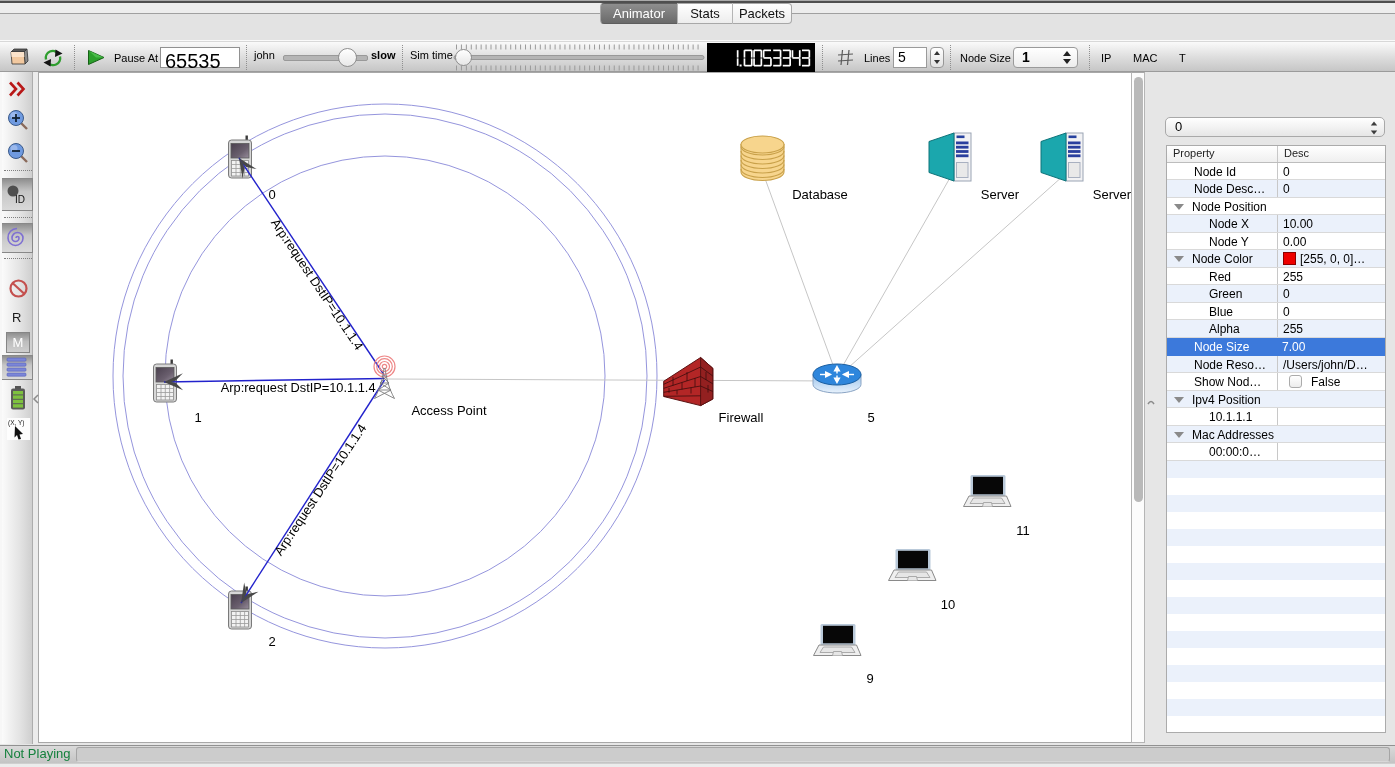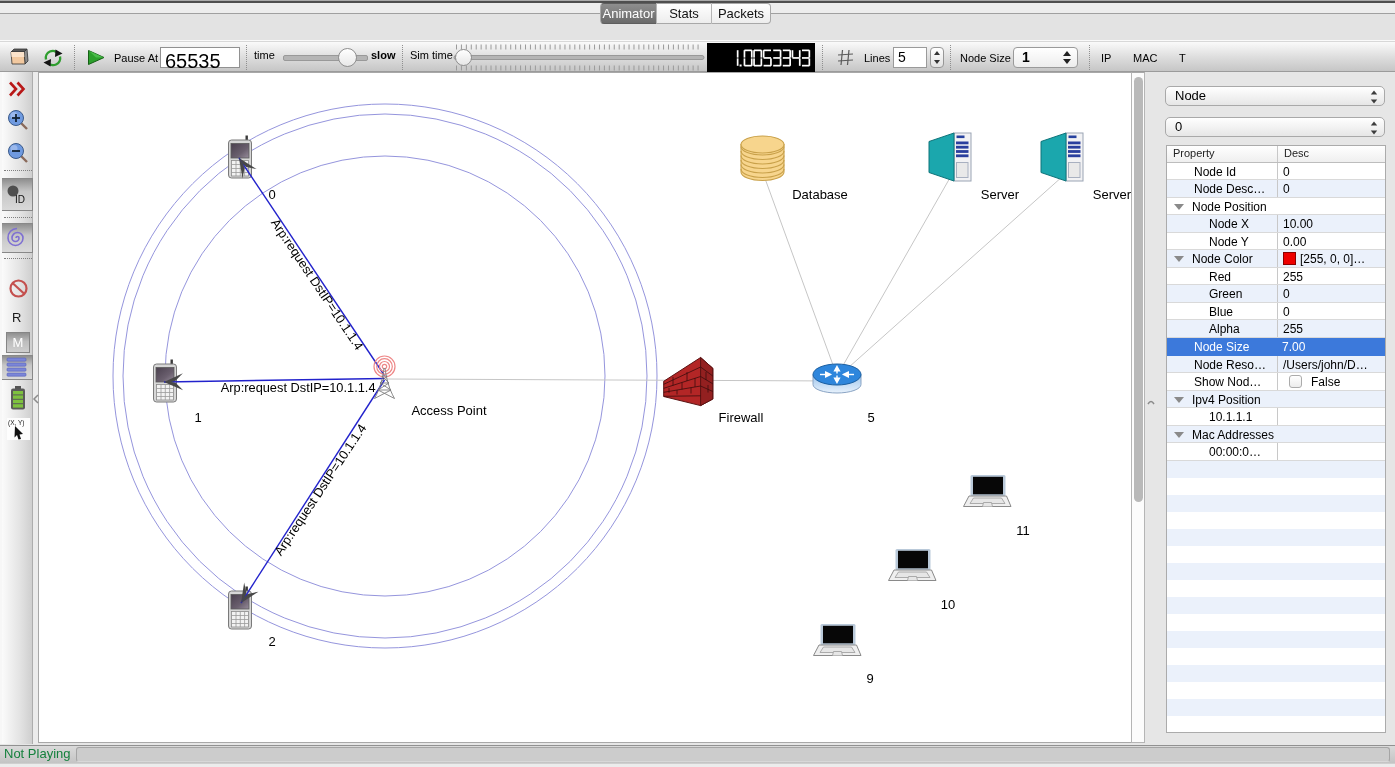--- a/index.html
+++ b/index.html
@@ -10,21 +10,21 @@
 #topdark{left:0;top:0;width:1395px;height:3px;background:linear-gradient(#ababab 33%,#4f4f4f 33%);}
 #strip1{left:0;top:3px;width:1395px;height:10px;background:#ededed;}
 #stripline{left:0;top:13px;width:1395px;height:1px;background:#a0a0a0;}
 #strip2{left:0;top:14px;width:1395px;height:27px;background:#e3e3e3;}
 #strip3{left:0;top:40px;width:1395px;height:1px;background:#fafafa;}
 
 #tabs{left:600px;top:3px;height:21px;display:flex;}
 .tab{height:21px;line-height:19px;text-align:center;font-size:13px;color:#111;
  background:linear-gradient(#ffffff,#ededed);border-top:1px solid #a8a8a8;border-bottom:1px solid #a8a8a8;box-sizing:border-box;}
 .tab.sel{background:linear-gradient(#8e8e8e,#6a6a6a);color:#fff;border-color:#5e5e5e;}
-#tabA{width:56px;border-left:1px solid #a8a8a8;border-radius:4px 0 0 4px;}
+#tabA{width:77px;border-left:1px solid #a8a8a8;border-radius:4px 0 0 4px;}
 #tabS{width:55px;border-left:1px solid #b5b5b5;}
 #tabP{width:60px;border-left:1px solid #b5b5b5;border-right:1px solid #a8a8a8;border-radius:0 4px 4px 0;text-align:center;}
 
 #toolbar{left:0;top:41px;width:1395px;height:31px;background:linear-gradient(#fafafa,#dcdcdc 55%,#c6c6c6);border-bottom:1px solid #9b9b9b;border-top:1px solid #d8d8d8;box-sizing:border-box;}
 .tsep{position:absolute;top:3px;height:25px;width:0;border-left:1px dotted #8f8f8f;}
 .tlabel{position:absolute;font-size:11px;color:#000;top:9.5px;}
 
 #leftedge{left:0;top:72px;width:2px;height:672px;background:#f7f7f7;}
 #sidebar{left:2px;top:72px;width:31px;height:672px;background:linear-gradient(to right,#fbfbfb,#e3e3e3 60%,#cfcfcf);border-right:1px solid #adadad;box-sizing:border-box;}
 #sidegap{left:33px;top:72px;width:5px;height:672px;background:#ececec;}
@@ -83,21 +83,21 @@
       <polygon points="0.5,0.5 16,7.5 8,7.5" fill="#57c957" opacity="0.7"></polygon>
     </svg>
     <div class="tlabel" style="left:114px;">Pause At</div>
     <div class="abs" style="left:160px;top:4.5px;width:80px;height:21px;background:#fff;border:1px solid #919191;box-sizing:border-box;font-size:20px;padding:2px 0 0 4px;">65535</div>
     <div class="tsep" style="left:74px"></div>
     <div class="tsep" style="left:246px"></div>
     <div class="tsep" style="left:402px"></div>
     <div class="tsep" style="left:822px"></div>
     <div class="tsep" style="left:950px"></div>
     <div class="tsep" style="left:1089px"></div>
-    <div class="tlabel" style="left:254px;top:7px;">time</div>
+    <div class="tlabel" style="left:254px;top:7px;">john</div>
     <div class="abs" style="left:283px;top:12.5px;width:83px;height:4px;background:#b5b5b5;border:1px solid #999;border-radius:2px;"></div>
     <div class="abs" style="left:338px;top:5.5px;width:19px;height:19px;background:linear-gradient(#ffffff,#e8e8e8);border:1px solid #8e8e8e;border-radius:50%;box-sizing:border-box;"></div>
     <div class="tlabel" style="left:371px;top:7px;font-weight:bold;">slow</div>
     <div class="tlabel" style="left:410px;top:7px;">Sim time</div>
     <svg class="abs" style="left:452px;top:1px" width="255" height="30" viewBox="0 0 255 30">
       <g stroke="#9a9a9a" stroke-width="1">
         <line x1="4.5" y1="1.5" x2="4.5" y2="6.5"></line>
           <line x1="4.5" y1="22.5" x2="4.5" y2="27.5"></line>
           <line x1="9.43" y1="1.5" x2="9.43" y2="6.5"></line>
           <line x1="9.43" y1="22.5" x2="9.43" y2="27.5"></line>
@@ -514,26 +514,20 @@
       <text x="1111" y="197.5" text-anchor="middle">Server</text>
       <text x="1022" y="533.5" text-anchor="middle">11</text>
       <text x="947" y="607.5" text-anchor="middle">10</text>
       <text x="869" y="681.5" text-anchor="middle">9</text>
     </g>
   </svg>
   </div>
   <div id="vscroll" class="abs"></div>
   <div id="vthumb" class="abs"></div>
   <div id="panel" class="abs">
-    <div class="combo" style="top:14px;">Node
-      <svg width="8" height="14" viewBox="0 0 8 14">
-          <polygon points="4,0.5 7.2,4.5 0.8,4.5" fill="#3c3c3c"></polygon>
-          <polygon points="4,13.5 7.2,9.5 0.8,9.5" fill="#3c3c3c"></polygon>
-        </svg>
-    </div>
     <div class="combo" style="top:45px;">0
       <svg width="8" height="14" viewBox="0 0 8 14">
           <polygon points="4,0.5 7.2,4.5 0.8,4.5" fill="#3c3c3c"></polygon>
           <polygon points="4,13.5 7.2,9.5 0.8,9.5" fill="#3c3c3c"></polygon>
         </svg>
     </div>
     <div id="ptable">
       <div class="phead">
           <div class="pcell1">
             <span class="ptext" style="left:6px;top:1.5px;">Property</span>

